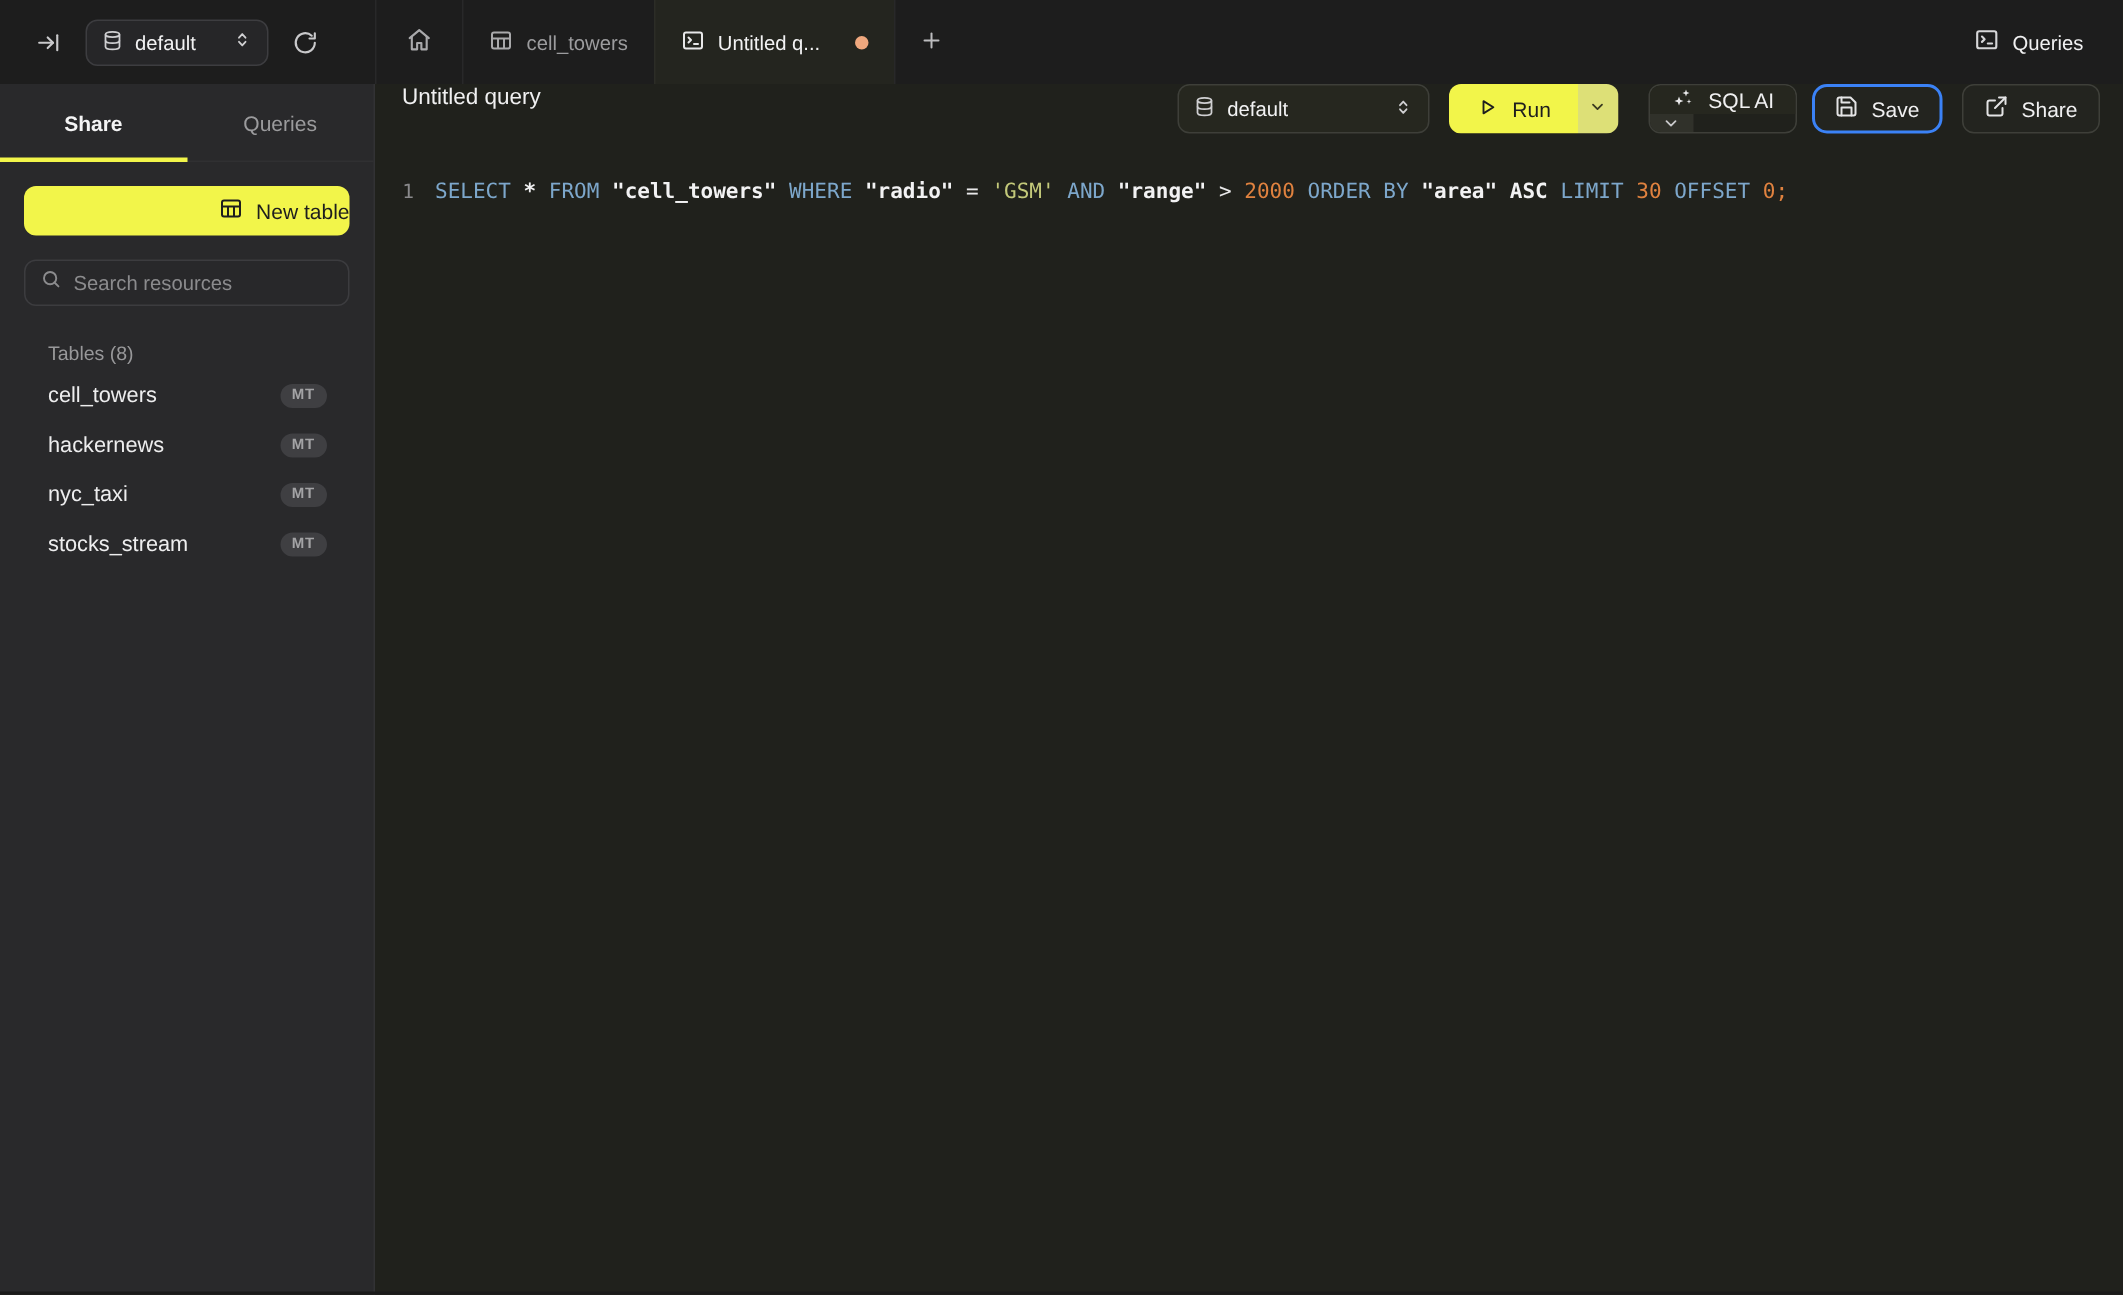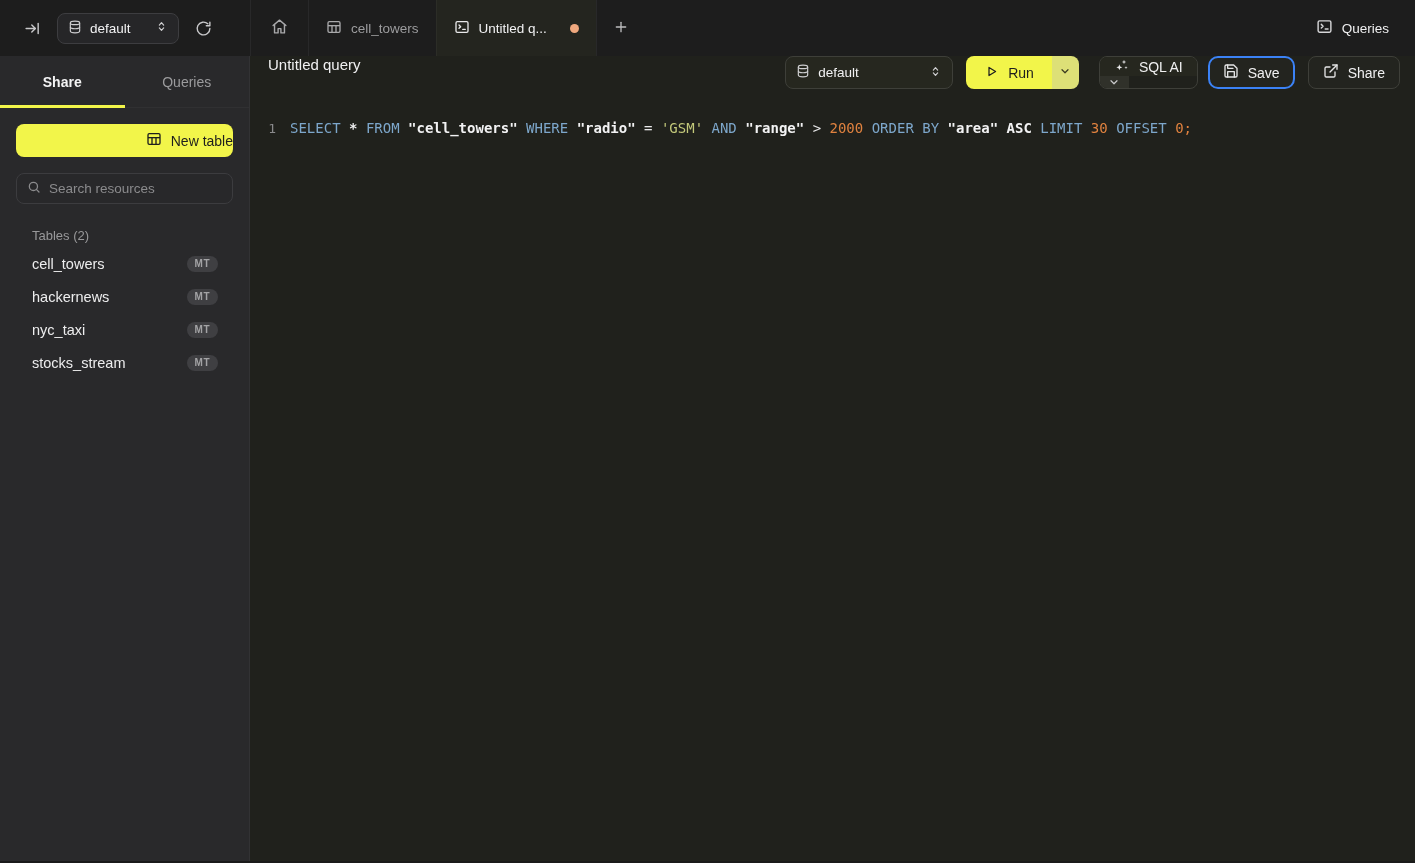--- a/index.html
+++ b/index.html
@@ -217,21 +217,21 @@
       <div class="search-box">
         <span>
           <svg width="14" height="14" viewBox="0 0 24 24" fill="none" stroke="currentColor" stroke-width="2.2" stroke-linecap="round">
               <circle cx="11" cy="11" r="7"></circle>
               <path d="M20.5 20.5 16 16"></path>
             </svg>
         </span>
         <input type="text" placeholder="Search resources" style="">
       </div>
 
-      <div class="section-label">Tables (2)</div>
+      <div class="section-label">Tables (8)</div>
 
       <ul class="table-list">
         <li class="table-row">
           <span class="tname">cell_towers</span>
           <span class="badge">MT</span>
         </li>
         <li class="table-row">
           <span class="tname">hackernews</span>
           <span class="badge">MT</span>
         </li>

